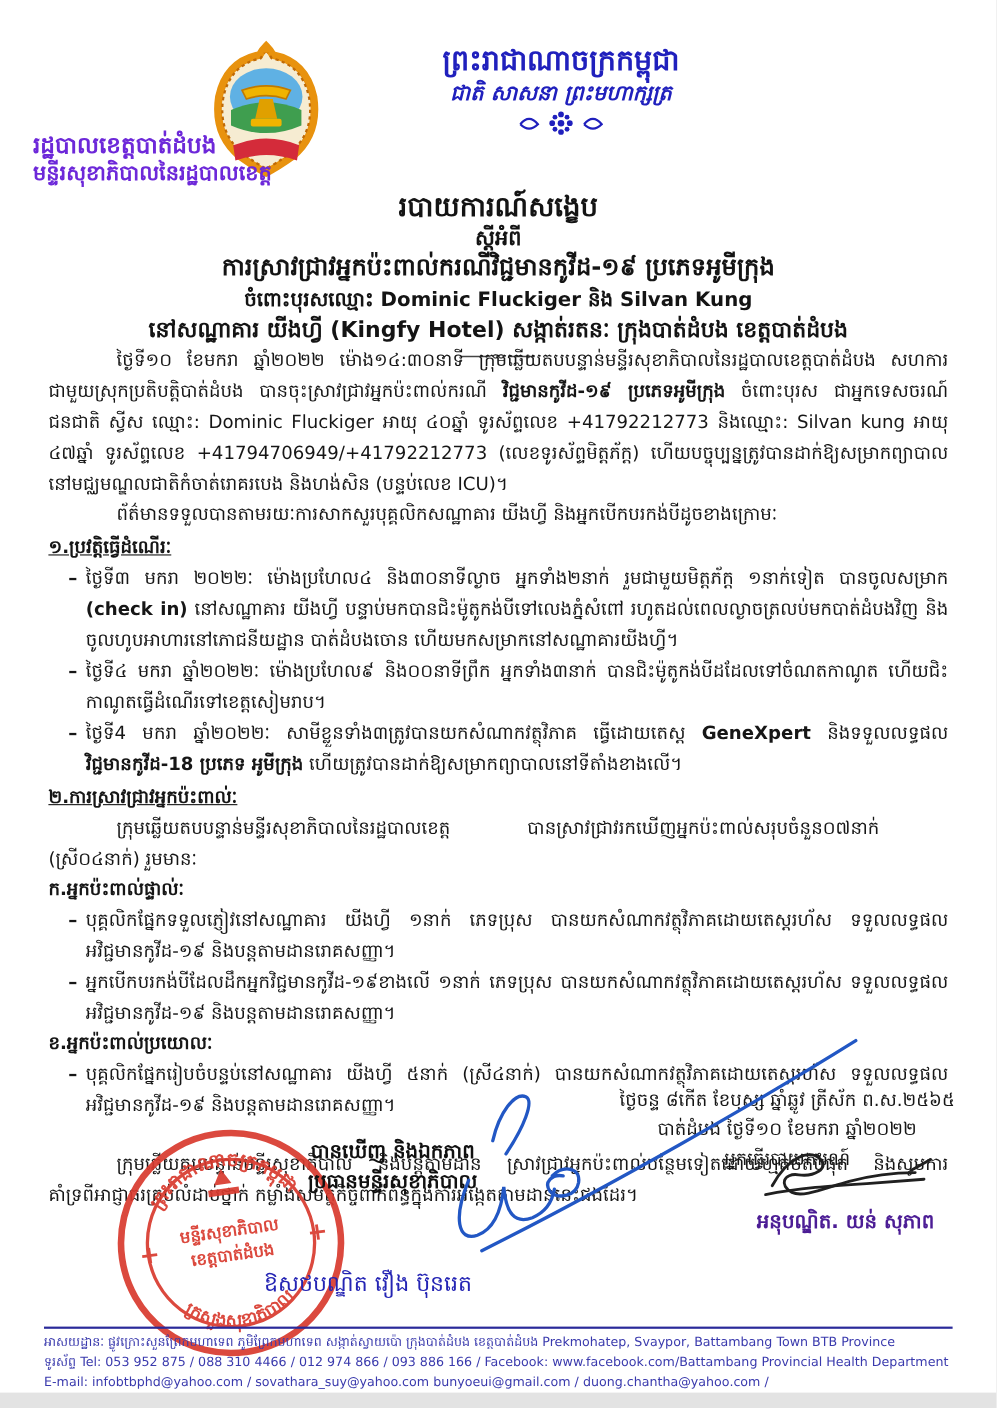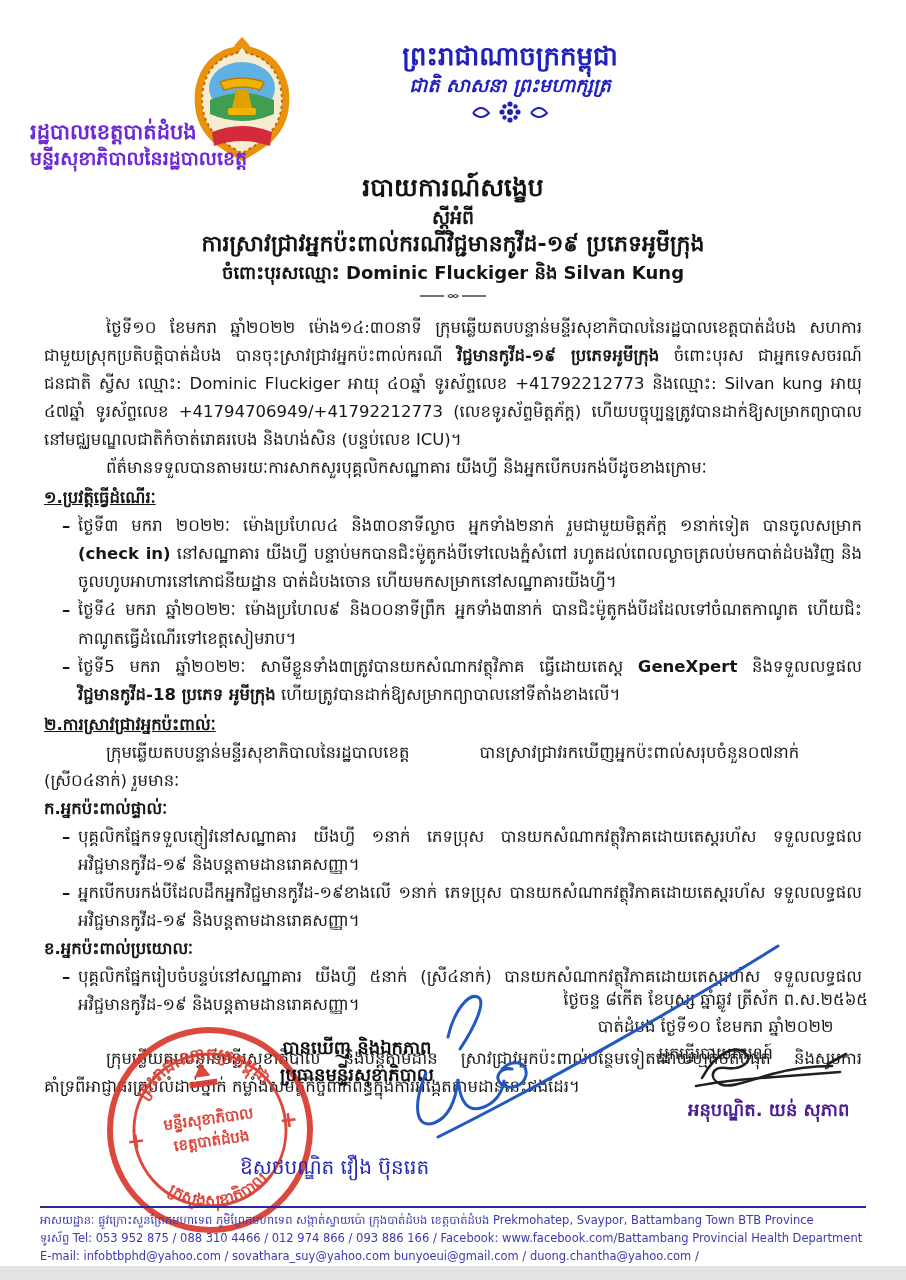--- a/index.html
+++ b/index.html
@@ -115,39 +115,40 @@
     <div class="dept">
       <div class="dept-line1">រដ្ឋបាលខេត្តបាត់ដំបង</div>
       <div class="dept-line2">មន្ទីរសុខាភិបាលនៃរដ្ឋបាលខេត្ត</div>
     </div>
 
     <div class="title-block">
       <div class="title-l1">របាយការណ៍សង្ខេប</div>
       <div class="title-l2">ស្តីអំពី</div>
       <div class="title-l3">ការស្រាវជ្រាវអ្នកប៉ះពាល់ករណីវិជ្ជមានកូវីដ-១៩ ប្រភេទអូមីក្រុង</div>
       <div class="title-l4">ចំពោះបុរសឈ្មោះ Dominic Fluckiger និង Silvan Kung</div>
+      <div class="title-l5">នៅសណ្ឋាគារ យីងហ្វី (Kingfy Hotel) សង្កាត់រតនៈ ក្រុងបាត់ដំបង ខេត្តបាត់ដំបង</div>
       <div class="title-divider">
         <svg width="70" height="8" viewBox="0 0 70 8">
           <path d="M2 4 H26 M44 4 H68" stroke="#444" stroke-width="1.4"></path>
           <path d="M30 4 q2.5 -3 5 0 q-2.5 3 -5 0 M35 4 q2.5 -3 5 0 q-2.5 3 -5 0" stroke="#444" fill="none" stroke-width="1.2"></path>
         </svg>
       </div>
     </div>
   </div>
 
   <div class="doc-body">
 
     <p class="para-indent"><span>ថ្ងៃទី១០ ខែមករា ឆ្នាំ២០២២ ម៉ោង១៤:៣០នាទី ក្រុមឆ្លើយតបបន្ទាន់មន្ទីរសុខាភិបាលនៃរដ្ឋបាលខេត្តបាត់ដំបង សហការជាមួយស្រុកប្រតិបត្តិបាត់ដំបង បានចុះស្រាវជ្រាវអ្នកប៉ះពាល់ករណី </span><span style="font-weight: bold;">វិជ្ជមានកូវីដ-១៩ ប្រភេទអូមីក្រុង</span><span> ចំពោះបុរស ជាអ្នកទេសចរណ៍ ជនជាតិ ស្វីស ឈ្មោះ: Dominic Fluckiger អាយុ ៤០ឆ្នាំ ទូរស័ព្ទលេខ +41792212773 និងឈ្មោះ: Silvan kung អាយុ ៤៧ឆ្នាំ ទូរស័ព្ទលេខ +41794706949/+41792212773 (លេខទូរស័ព្ទមិត្តភ័ក្ត) ហើយបច្ចុប្បន្នត្រូវបានដាក់ឱ្យសម្រាកព្យាបាល នៅមជ្ឈមណ្ឌលជាតិកំចាត់រោគរបេង និងហង់សិន (បន្ទប់លេខ ICU)។</span></p>
     <p class="para-indent">ព័ត៌មានទទួលបានតាមរយៈការសាកសួរបុគ្គលិកសណ្ឋាគារ យីងហ្វី និងអ្នកបើកបរកង់បីដូចខាងក្រោមៈ</p>
 
     <p class="sec-h">១.ប្រវត្តិធ្វើដំណើរៈ</p>
     <ul class="dash-list">
       <li><span>ថ្ងៃទី៣ មករា ២០២២ៈ ម៉ោងប្រហែល៤ និង៣០នាទីល្ងាច អ្នកទាំង២នាក់ រួមជាមួយមិត្តភ័ក្ត ១នាក់ទៀត បានចូលសម្រាក </span><span style="font-weight: bold;">(check in)</span><span> នៅសណ្ឋាគារ យីងហ្វី បន្ទាប់មកបានជិះម៉ូតូកង់បីទៅលេងភ្នំសំពៅ រហូតដល់ពេលល្ងាចត្រលប់មកបាត់ដំបងវិញ និងចូលហូបអាហារនៅភោជនីយដ្ឋាន បាត់ដំបងចោន ហើយមកសម្រាកនៅសណ្ឋាគារយីងហ្វី។</span></li>
       <li><span>ថ្ងៃទី៤ មករា ឆ្នាំ២០២២ៈ ម៉ោងប្រហែល៩ និង០០នាទីព្រឹក អ្នកទាំង៣នាក់ បានជិះម៉ូតូកង់បីដដែលទៅចំណតកាណូត ហើយជិះកាណូតធ្វើដំណើរទៅខេត្តសៀមរាប។</span></li>
-      <li><span>ថ្ងៃទី5 មករា ឆ្នាំ២០២២ៈ សាមីខ្លួនទាំង៣ត្រូវបានយកសំណាកវត្ថុវិភាគ ធ្វើដោយតេស្ត </span><span style="font-weight: bold;">GeneXpert</span><span> និងទទួលលទ្ធផល </span><span style="font-weight: bold;">វិជ្ជមានកូវីដ-18 ប្រភេទ អូមីក្រុង</span><span> ហើយត្រូវបានដាក់ឱ្យសម្រាកព្យាបាលនៅទីតាំងខាងលើ។</span></li>
+      <li><span>ថ្ងៃទី4 មករា ឆ្នាំ២០២២ៈ សាមីខ្លួនទាំង៣ត្រូវបានយកសំណាកវត្ថុវិភាគ ធ្វើដោយតេស្ត </span><span style="font-weight: bold;">GeneXpert</span><span> និងទទួលលទ្ធផល </span><span style="font-weight: bold;">វិជ្ជមានកូវីដ-18 ប្រភេទ អូមីក្រុង</span><span> ហើយត្រូវបានដាក់ឱ្យសម្រាកព្យាបាលនៅទីតាំងខាងលើ។</span></li>
     </ul>
 
     <p class="sec-h">២.ការស្រាវជ្រាវអ្នកប៉ះពាល់ៈ</p>
     <p class="para-indent"><span>ក្រុមឆ្លើយតបបន្ទាន់មន្ទីរសុខាភិបាលនៃរដ្ឋបាលខេត្ត</span><span class="gap-wide"></span><span>បានស្រាវជ្រាវរកឃើញអ្នកប៉ះពាល់សរុបចំនួន០៧នាក់ (ស្រី០៤នាក់) រួមមានៈ</span></p>
 
     <p class="sub-h">ក.អ្នកប៉ះពាល់ផ្ទាល់ៈ</p>
     <ul class="dash-list">
       <li><span>បុគ្គលិកផ្នែកទទួលភ្ញៀវនៅសណ្ឋាគារ យីងហ្វី ១នាក់ ភេទប្រុស បានយកសំណាកវត្ថុវិភាគដោយតេស្តរហ័ស ទទួលលទ្ធផល អវិជ្ជមានកូវីដ-១៩ និងបន្តតាមដានរោគសញ្ញា។</span></li>
       <li><span>អ្នកបើកបរកង់បីដែលដឹកអ្នកវិជ្ជមានកូវីដ-១៩ខាងលើ ១នាក់ ភេទប្រុស បានយកសំណាកវត្ថុវិភាគដោយតេស្តរហ័ស ទទួលលទ្ធផល អវិជ្ជមានកូវីដ-១៩ និងបន្តតាមដានរោគសញ្ញា។</span></li>
     </ul>

